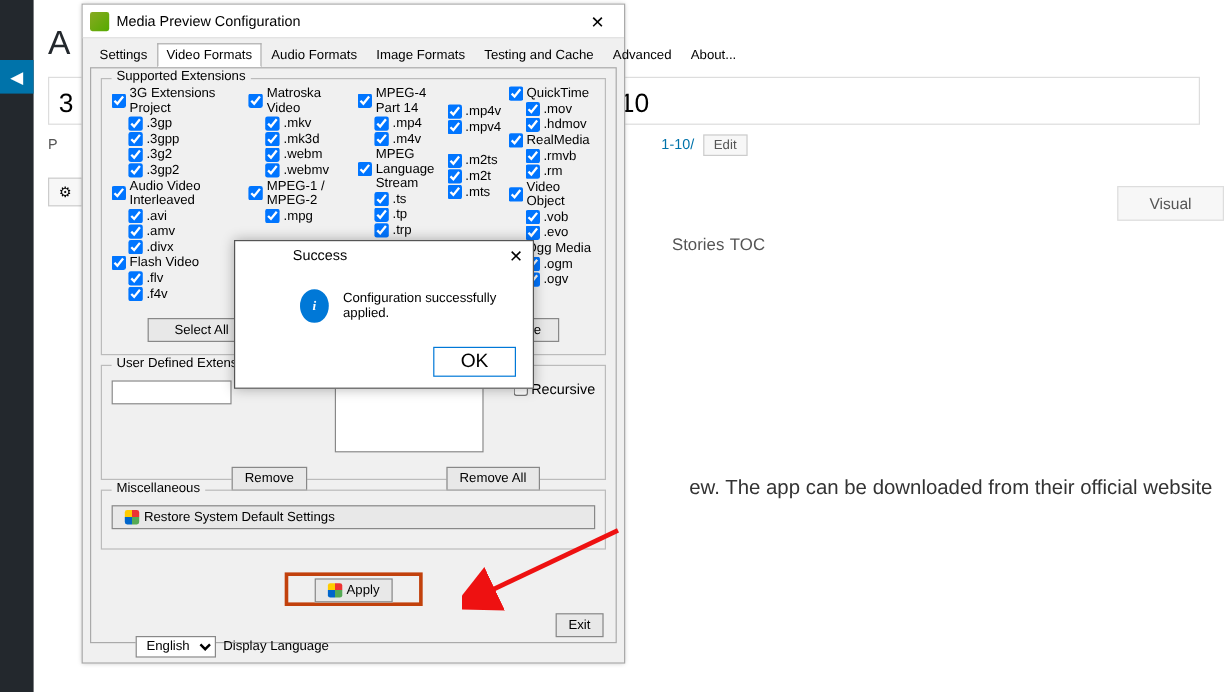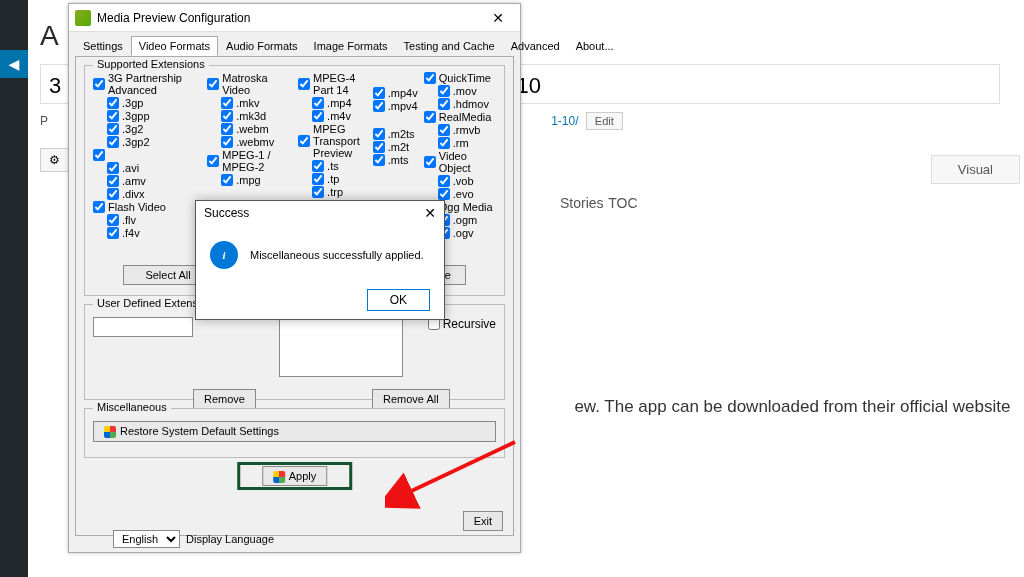--- a/index.html
+++ b/index.html
@@ -35,33 +35,33 @@
 .col { display:flex; flex-direction:column; gap:1px; }
 .chk { display:flex; align-items:center; gap:3px; }
 .chk input { width:12px; height:12px; margin:0; }
 .indent { margin-left:14px;}
 .btn { border:1px solid #888; background:#e8e8e8; font-size:11px; padding:3px 10px; cursor:default;}
 .sel-row { display:flex; justify-content:space-between; margin-top:6px; padding:0 30px;}
 .ude-row { display:flex; align-items:flex-start; gap:8px; margin-top:6px;}
 .ude-input { width:100px; height:20px; border:1px solid #888; background:#fff;}
 .ude-list { width:124px; height:60px; border:1px solid #888; background:#fff;}
 .misc-btn { display:block; margin:6px auto; }
-.apply-wrap { border:3px solid #14532d; padding:4px 22px; position:absolute; left:50%; transform:translateX(-50%); bottom:45px;}
+.apply-wrap { border:3px solid #c2410c; padding:4px 22px; position:absolute; left:50%; transform:translateX(-50%); bottom:30px;}
 .shield { display:inline-block; width:12px; height:12px; background:conic-gradient(#e33 0 25%, #5a5 0 50%, #06c 0 75%, #fc0 0); border-radius:2px; margin-right:4px; vertical-align:middle;}
 .exit-btn { position:absolute; right:10px; bottom:4px;}
 .lang-row { position:absolute; left:8px; bottom:4px; display:flex; align-items:center; gap:6px; font-size:11px;margin-left:36px;}
 .lang-sel { border:1px solid #888; background:#fff; font-size:11px; padding:1px 4px;}
 
-.modal { position:absolute; left:195px; top:200px; width:250px; background:#fff; border:1px solid #555; box-shadow:0 0 10px rgba(0,0,0,.3);}
+.modal { position:absolute; left:195px; top:200px; width:250px; background:#fff; border:1px solid #555; box-shadow:0 0 10px rgba(0,0,0,.3);padding-left:40px;}
 .modal-title { display:flex; align-items:center; padding:4px 8px; font-size:12px;}
 .modal-x { margin-left:auto; font-size:14px;}
 .modal-body { display:flex; align-items:center; padding:16px 14px; gap:12px; font-size:11px;}
 .info-ico { width:28px; height:28px; border-radius:50%; background:#0078d7; color:#fff; text-align:center; line-height:28px; font-style:italic; font-weight:bold; font-family:Georgia;}
 .modal-footer { text-align:right; padding:8px 14px 12px;}
-.ok-btn { border:1px solid #0078d7; background:#fff; padding:3px 22px; font-size:12px;}
+.ok-btn { border:1px solid #0078d7; background:#fff; padding:3px 22px; font-size:16px;}
 
 .arrow { position:absolute; left:385px; top:432px; pointer-events:none;}
 </style>
 </head>
 <body>
 
 <div class="wp-bg">
   <div class="wp-sidebar">
     <div class="collapse">◀</div>
   </div>
@@ -112,40 +112,41 @@
     <span class="dlg-tab">About...</span>
   </div>
   <div class="dlg-body">
     <div class="group">
       <span class="group-title">Supported Extensions</span>
       <div class="ext-cols">
 
         <div class="col" style="width:120px">
           <label class="chk">
               <input type="checkbox" checked="" style="">
-              <span>3G Partnership Advanced</span>
+              <span>3G Extensions Project</span>
             </label>
           <label class="chk indent">
               <input type="checkbox" checked="" style="">
               <span>.3gp</span>
             </label>
           <label class="chk indent">
               <input type="checkbox" checked="" style="">
               <span>.3gpp</span>
             </label>
           <label class="chk indent">
               <input type="checkbox" checked="" style="">
               <span>.3g2</span>
             </label>
           <label class="chk indent">
               <input type="checkbox" checked="" style="">
               <span>.3gp2</span>
             </label>
           <label class="chk">
               <input type="checkbox" checked="" style="">
+              <span>Audio Video Interleaved</span>
             </label>
           <label class="chk indent">
               <input type="checkbox" checked="" style="">
               <span>.avi</span>
             </label>
           <label class="chk indent">
               <input type="checkbox" checked="" style="">
               <span>.amv</span>
             </label>
           <label class="chk indent">
@@ -215,21 +216,21 @@
           <label class="chk indent">
               <input type="checkbox" checked="" style="">
               <span>.mp4</span>
             </label>
           <label class="chk indent">
               <input type="checkbox" checked="" style="">
               <span>.m4v</span>
             </label>
           <label class="chk">
               <input type="checkbox" checked="" style="">
-              <span>MPEG Transport Preview</span>
+              <span>MPEG Language Stream</span>
             </label>
           <label class="chk indent">
               <input type="checkbox" checked="" style="">
               <span>.ts</span>
             </label>
           <label class="chk indent">
               <input type="checkbox" checked="" style="">
               <span>.tp</span>
             </label>
           <label class="chk indent">
@@ -363,18 +364,18 @@
   <line x1="130" y1="10" x2="20" y2="62" stroke="#e11" stroke-width="4" marker-end="url(#ah)"></line>
 </svg>
 
 <div class="modal">
   <div class="modal-title">
     <span>Success</span>
     <span class="modal-x">✕</span>
   </div>
   <div class="modal-body">
     <div class="info-ico">i</div>
-    <span>Miscellaneous successfully applied.</span>
+    <span>Configuration successfully applied.</span>
   </div>
   <div class="modal-footer">
     <span class="ok-btn">OK</span>
   </div>
 </div>
 
 </body></html>

